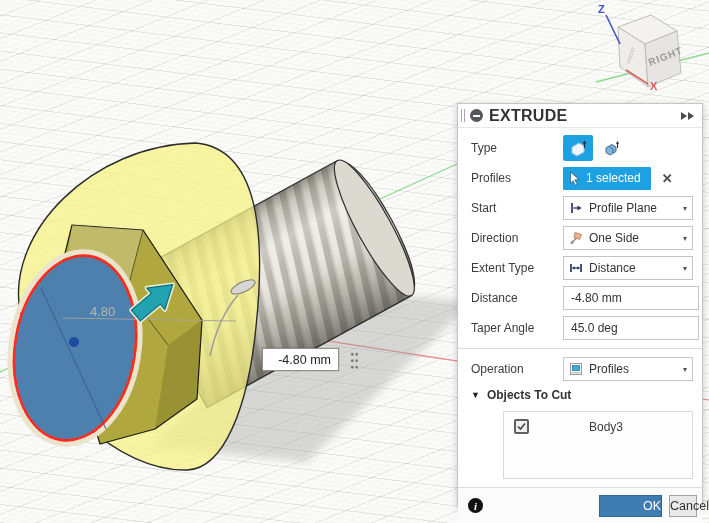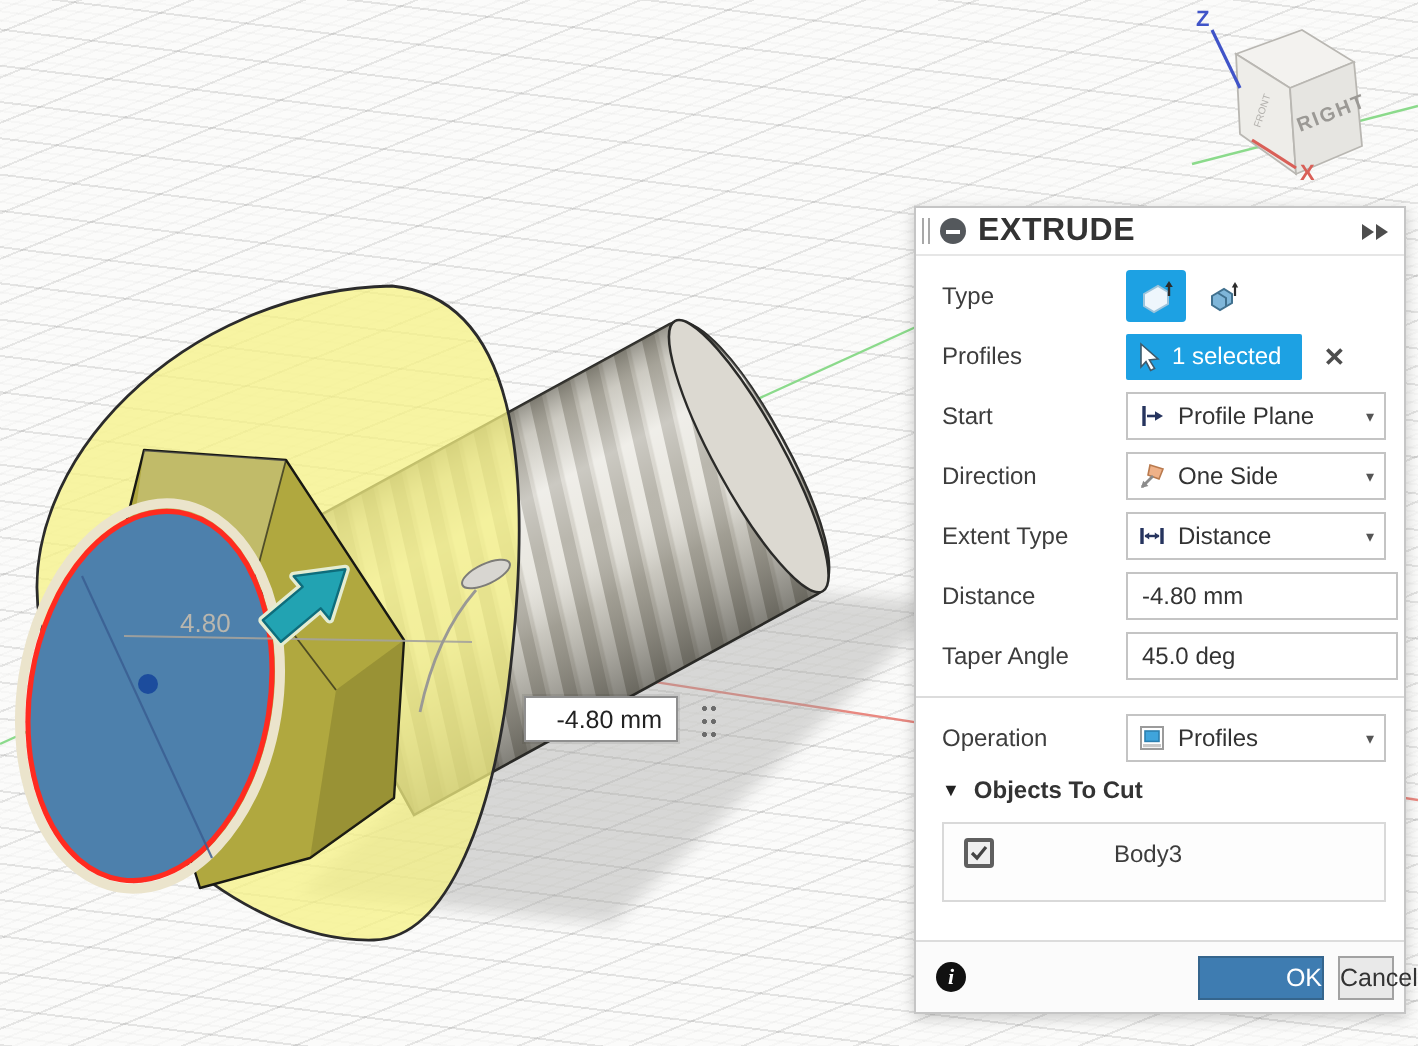--- a/index.html
+++ b/index.html
@@ -79,21 +79,21 @@
   input.txt {
     width:136px; height:24px; border:1px solid #c4c4c4; padding:0 7px;
     font-family:"Liberation Sans",sans-serif; font-size:12px; color:#333; outline:none;
   }
 
   .divider { height:1px; background:#dcdcdc; margin:7px -9px 7px -13px; }
 
   .section-head { display:flex; align-items:center; gap:7px; font-weight:bold; color:#333; margin:2px 0 7px 0; height:18px; }
   .tri { font-size:9px; color:#222; }
 
-  .listbox { border:1px solid #d9d9d9; background:#fdfdfd; height:40px; padding:7px 0 0 10px; margin-bottom:8px; }
+  .listbox { border:1px solid #d9d9d9; background:#fdfdfd; height:68px; padding:7px 0 0 10px; margin-bottom:8px;margin-left:32px; }
   .list-row { display:flex; align-items:center; }
   .checkbox { width:15px; height:15px; border:2px solid #5f5f5f; background:#efefef; border-radius:2px;
     display:flex; align-items:center; justify-content:center; }
   .list-row .item-label { margin-left:60px; color:#3d3d3d; }
 
   .panel-footer {
     flex:0 0 36px; border-top:1px solid #dcdcdc; background:#fbfbfb;
     display:flex; align-items:center; padding:0 5px 0 10px;
   }
   .info-icon { width:15px; height:15px; border-radius:50%; background:#111; color:#fff;

